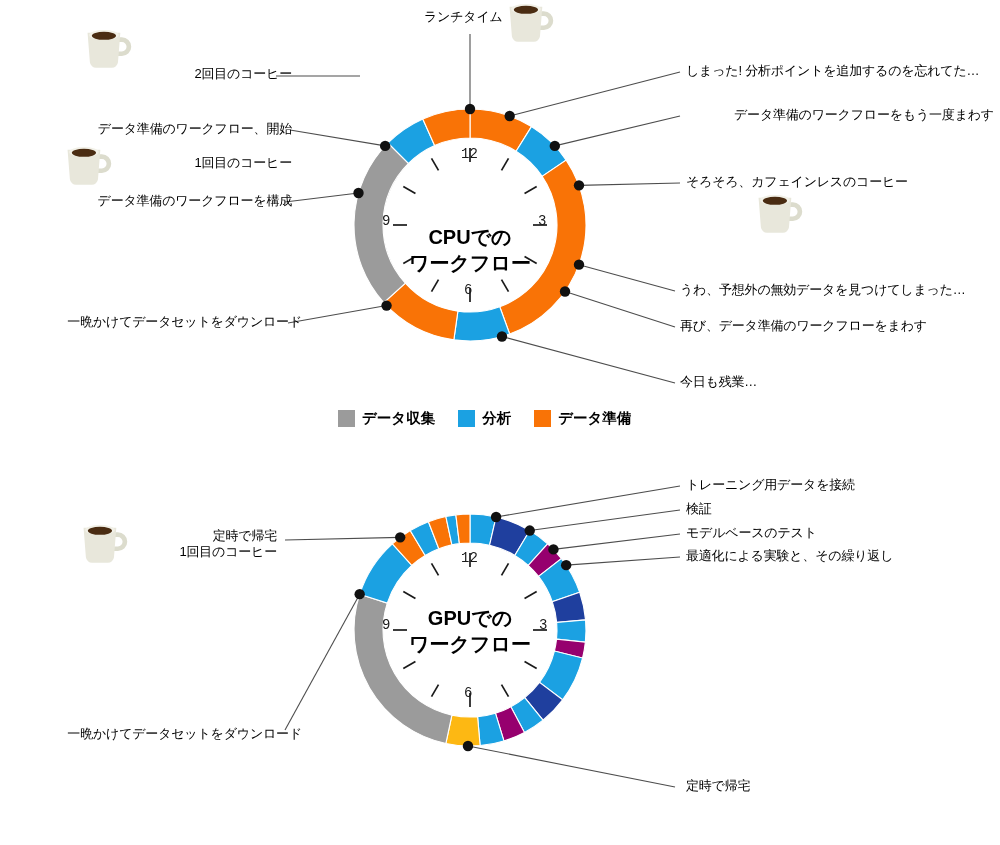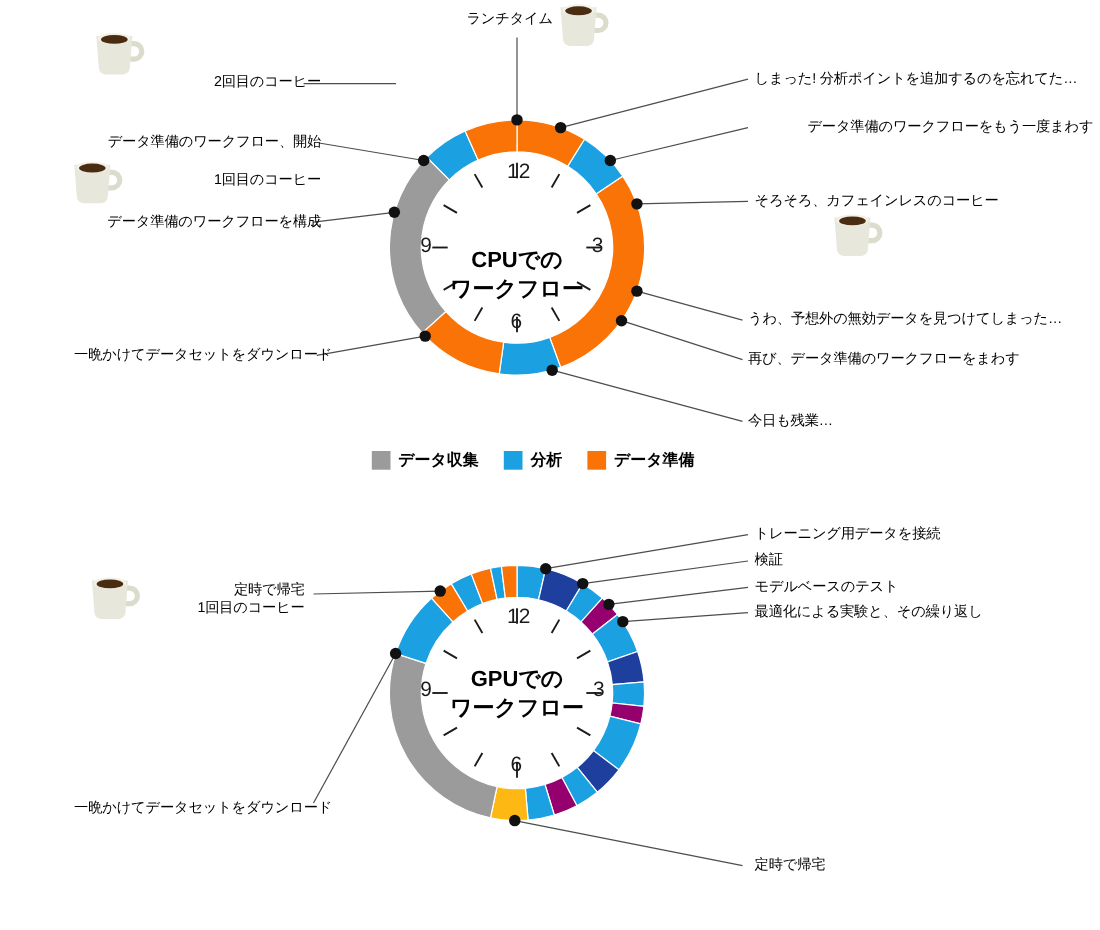--- a/index.html
+++ b/index.html
@@ -13,22 +13,22 @@
   #chart-gpu{top:440px;height:405px;}
   svg{display:block;overflow:visible;}
   .ring-svg{position:absolute;left:0;top:0;}
   .lbl{
     position:absolute;font-size:13px;font-weight:400;
     line-height:1.25;white-space:nowrap;letter-spacing:-0.2px;
   }
   .lbl.r{text-align:left;}
   .lbl.l{text-align:right;padding-left:12px;}
   .clocknum{
-    position:absolute;font-size:19px;font-weight:400;
-    font-family:Liberation Sans, sans-serif;color:#1a1a1a;
+    position:absolute;font-size:14px;font-weight:400;
+    font-family:Liberation Mono, monospace;color:#1a1a1a;
   }
   .center-title{
     position:absolute;text-align:center;font-size:20px;font-weight:700;
     line-height:1.3;color:#000;white-space:nowrap;
   }
   .legend{
     position:absolute;display:flex;align-items:center;gap:9px;
     font-size:14.5px;font-weight:700;padding-left:12px;
   }
   .legend .item{display:flex;align-items:center;gap:7px;margin-right:14px;}

